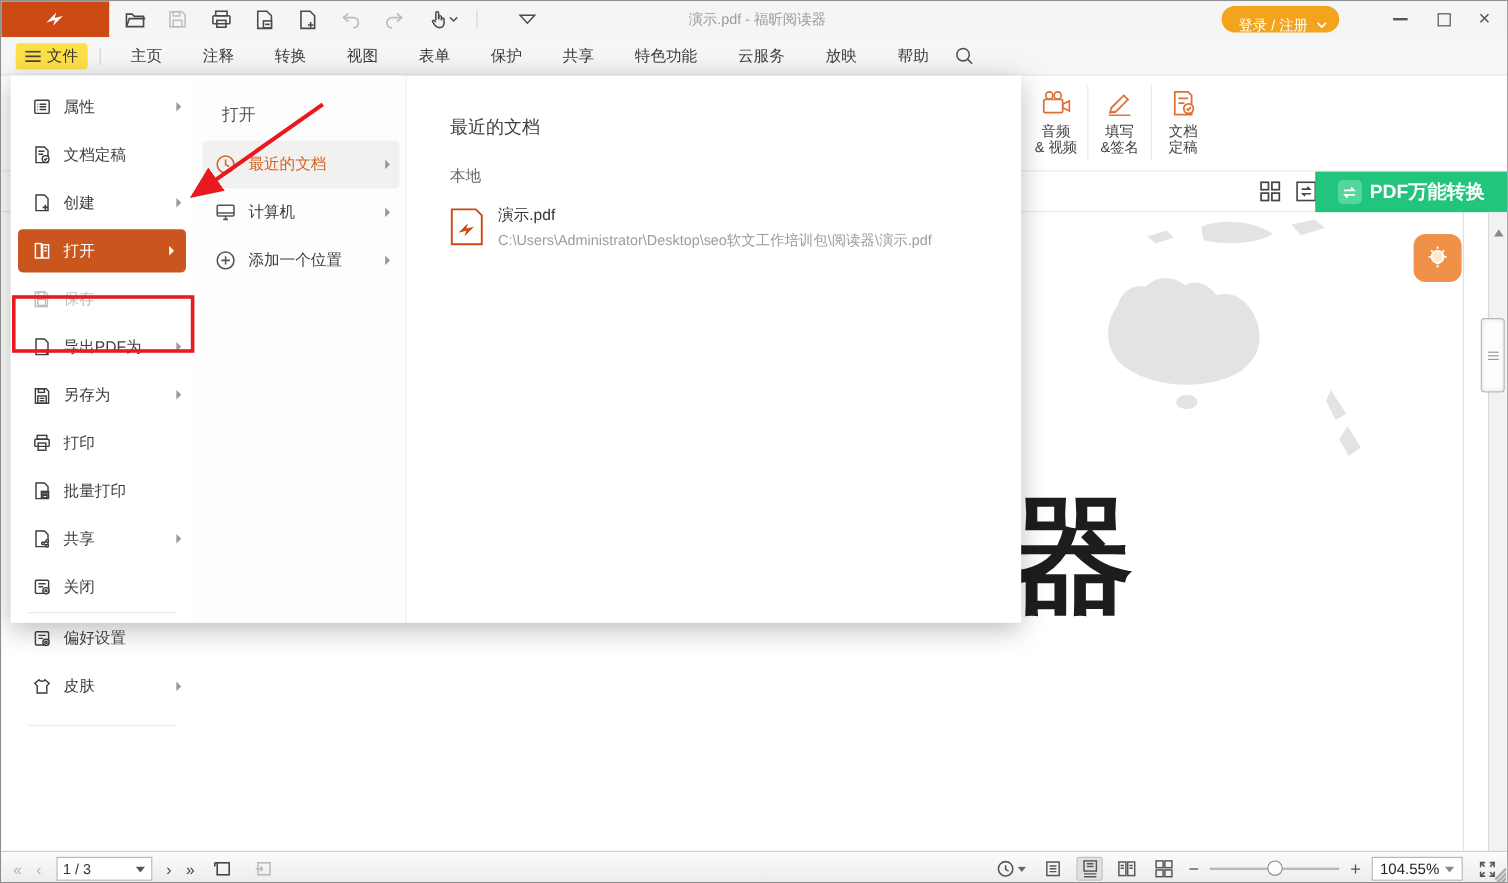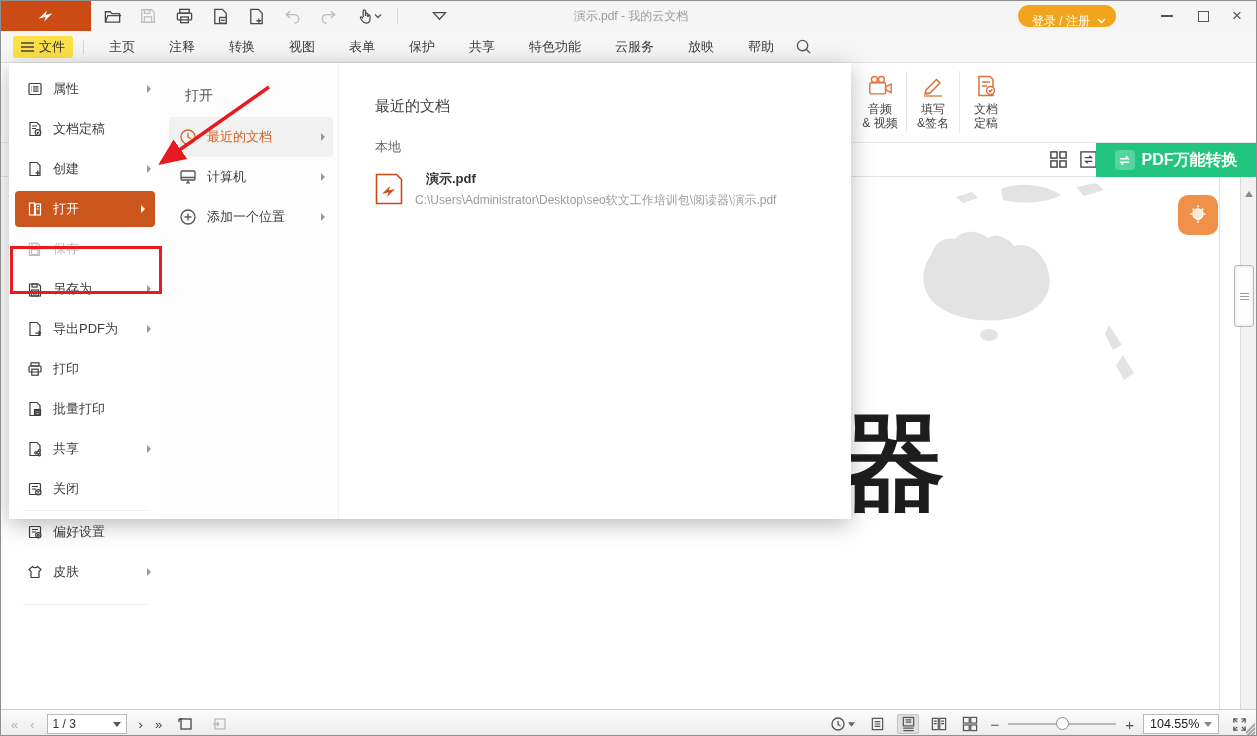--- a/index.html
+++ b/index.html
@@ -116,21 +116,21 @@
   .op-item { height:40px; display:flex; align-items:center; gap:10px; padding:0 8px 0 10px;
              font-size:13px; color:#3d3d3d; }
   .op-item .lbl { flex:1; }
   .op-item.selected { background:#f1f1f1; border-radius:4px; color:#d4631f; }
   #fm-main { position:absolute; left:330px; top:0; right:0; height:100%; }
   #recent-title { position:absolute; left:36px; top:34px; font-size:15px; color:#3f3f3f; }
   #recent-section { position:absolute; left:36px; top:75px; font-size:13px; color:#666; }
   #file-item { position:absolute; left:26px; top:103px; right:20px; height:46px; display:flex;
                align-items:center; gap:12px; padding:0 10px; }
   #file-texts { display:flex; flex-direction:column; gap:4px; }
-  #file-name { font-size:13px; color:#333; font-weight:bold;margin-left:11px; }
+  #file-name { font-size:13px; color:#333; font-weight:normal; }
   #file-path { font-size:12px; color:#9c9c9c; }
 
   
   #red-box { position:absolute; left:9px; top:245px; width:152px; height:48px;
              border:3px solid #e8191f; z-index:20; }
   #arrow-svg { position:absolute; left:0; top:0; z-index:21; pointer-events:none; }
 </style>
 </head>
 <body>
 
@@ -196,21 +196,21 @@
           <path d="M1 1.5 4 4.5 7 1.5" fill="none" stroke="#555" stroke-width="1.3"></path>
         </svg>
       </span>
     <span class="qat-sep"></span>
     <span class="qat-btn" style="margin-left:18px;">
       <svg width="15" height="10" viewBox="0 0 16 10" fill="none" stroke="currentColor" stroke-width="1.3">
           <path d="M1.5 1.5h13L8 8.5z"></path>
         </svg>
       </span>
   </div>
-  <div id="win-title">演示.pdf - 我的云文档</div>
+  <div id="win-title">演示.pdf - 福昕阅读器</div>
   <div id="login-pill">
     <span>登录 / 注册</span>
     <svg width="9" height="6" viewBox="0 0 9 6">
         <path d="M1 1 4.5 4.5 8 1" fill="none" stroke="#fff" stroke-width="1.4"></path>
       </svg>
   </div>
   <div class="winctl" id="btn-min">
       <span class="bar"></span>
     </div>
   <div class="winctl" id="btn-max">
@@ -466,34 +466,34 @@
       <div class="fm-item disabled">
         <svg class="ic" width="16" height="16" viewBox="0 0 16 16" fill="none" stroke="currentColor" stroke-width="1.2">
             <path d="M2.5 2.5h9l2 2v11h-11z" transform="scale(0.93)"></path>
             <rect x="5" y="2.5" width="5" height="3.2"></rect>
             <rect x="4.5" y="8.5" width="6.5" height="5"></rect>
           </svg>
         <span class="lbl">保存</span>
       </div>
       <div class="fm-item">
         <svg class="ic" width="16" height="16" viewBox="0 0 16 16" fill="none" stroke="currentColor" stroke-width="1.2">
+            <path d="M3 1.5h7l3 3V14.5H3z"></path>
+            <path d="M8.5 12h5M11.5 10l2 2-2 2" stroke-width="1.25"></path>
+          </svg>
+        <span class="lbl">导出PDF为</span>
+          <span class="caret"></span>
+      </div>
+      <div class="fm-item">
+        <svg class="ic" width="16" height="16" viewBox="0 0 16 16" fill="none" stroke="currentColor" stroke-width="1.2">
             <path d="M2.5 3h9l2 2v10h-11z"></path>
             <rect x="5" y="3" width="5" height="3"></rect>
             <rect x="4.5" y="9" width="7" height="6"></rect>
             <path d="M6 11h4M6 13h4"></path>
           </svg>
         <span class="lbl">另存为</span>
-          <span class="caret"></span>
-      </div>
-      <div class="fm-item">
-        <svg class="ic" width="16" height="16" viewBox="0 0 16 16" fill="none" stroke="currentColor" stroke-width="1.2">
-            <path d="M3 1.5h7l3 3V14.5H3z"></path>
-            <path d="M8.5 12h5M11.5 10l2 2-2 2" stroke-width="1.25"></path>
-          </svg>
-        <span class="lbl">导出PDF为</span>
           <span class="caret"></span>
       </div>
       <div class="fm-item">
         <svg class="ic" width="16" height="16" viewBox="0 0 16 16" fill="none" stroke="currentColor" stroke-width="1.2">
             <rect x="4" y="1.8" width="8" height="3.2"></rect>
             <rect x="2" y="5" width="12" height="6" rx="1"></rect>
             <rect x="4.8" y="8.2" width="6.4" height="6"></rect>
           </svg>
         <span class="lbl">打印</span>
       </div>

